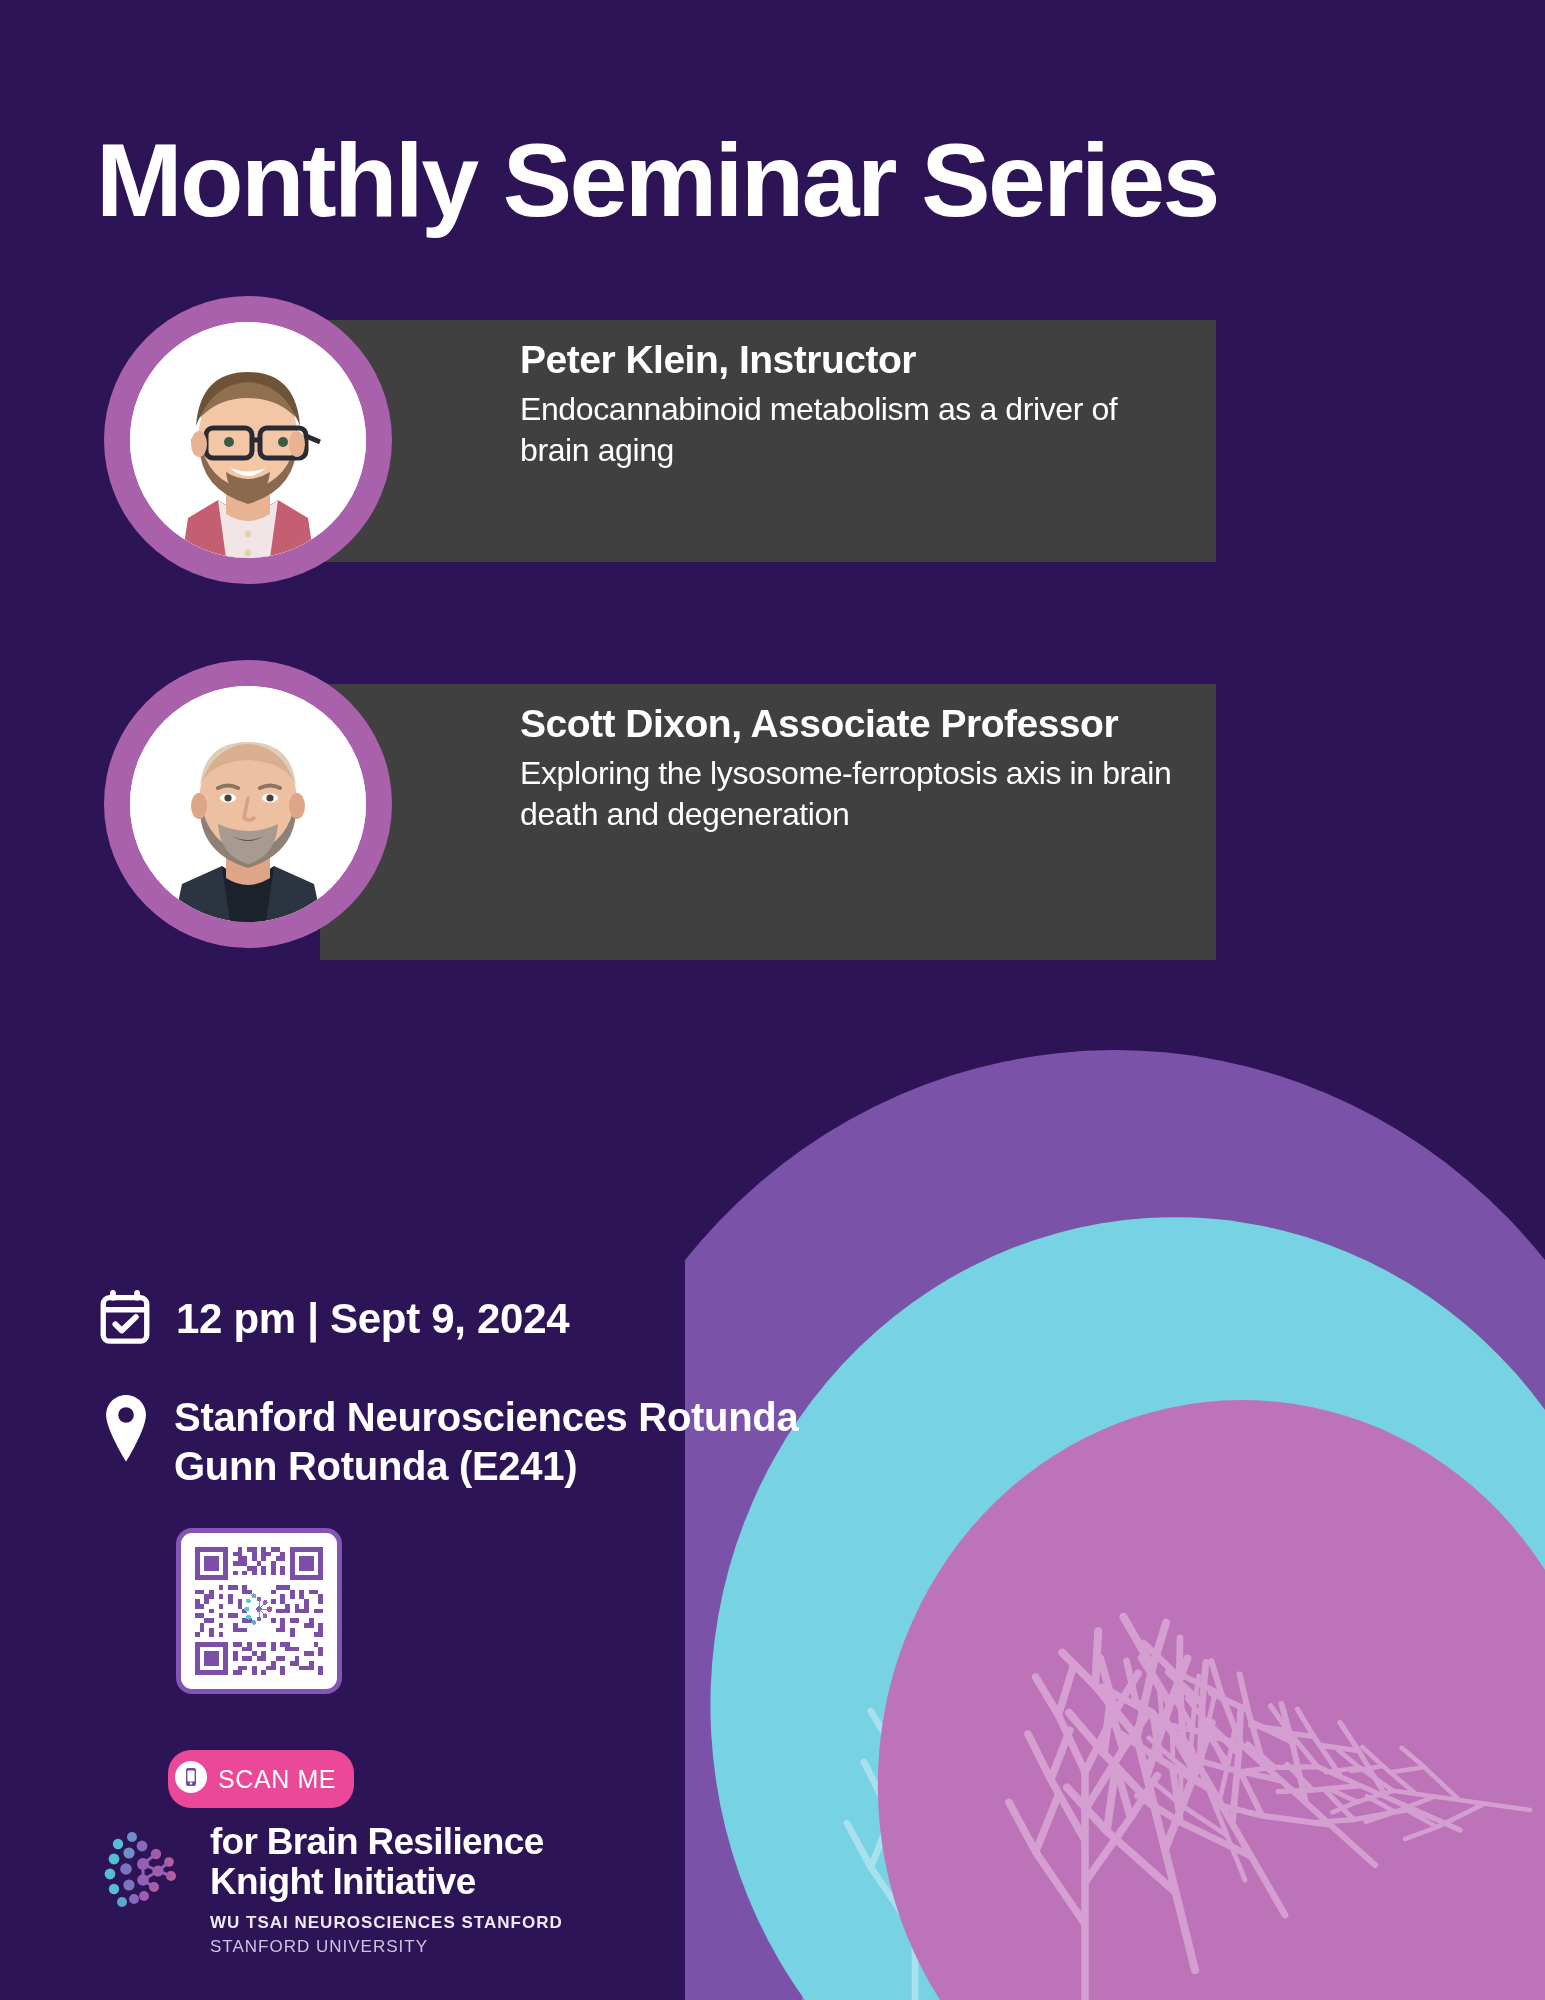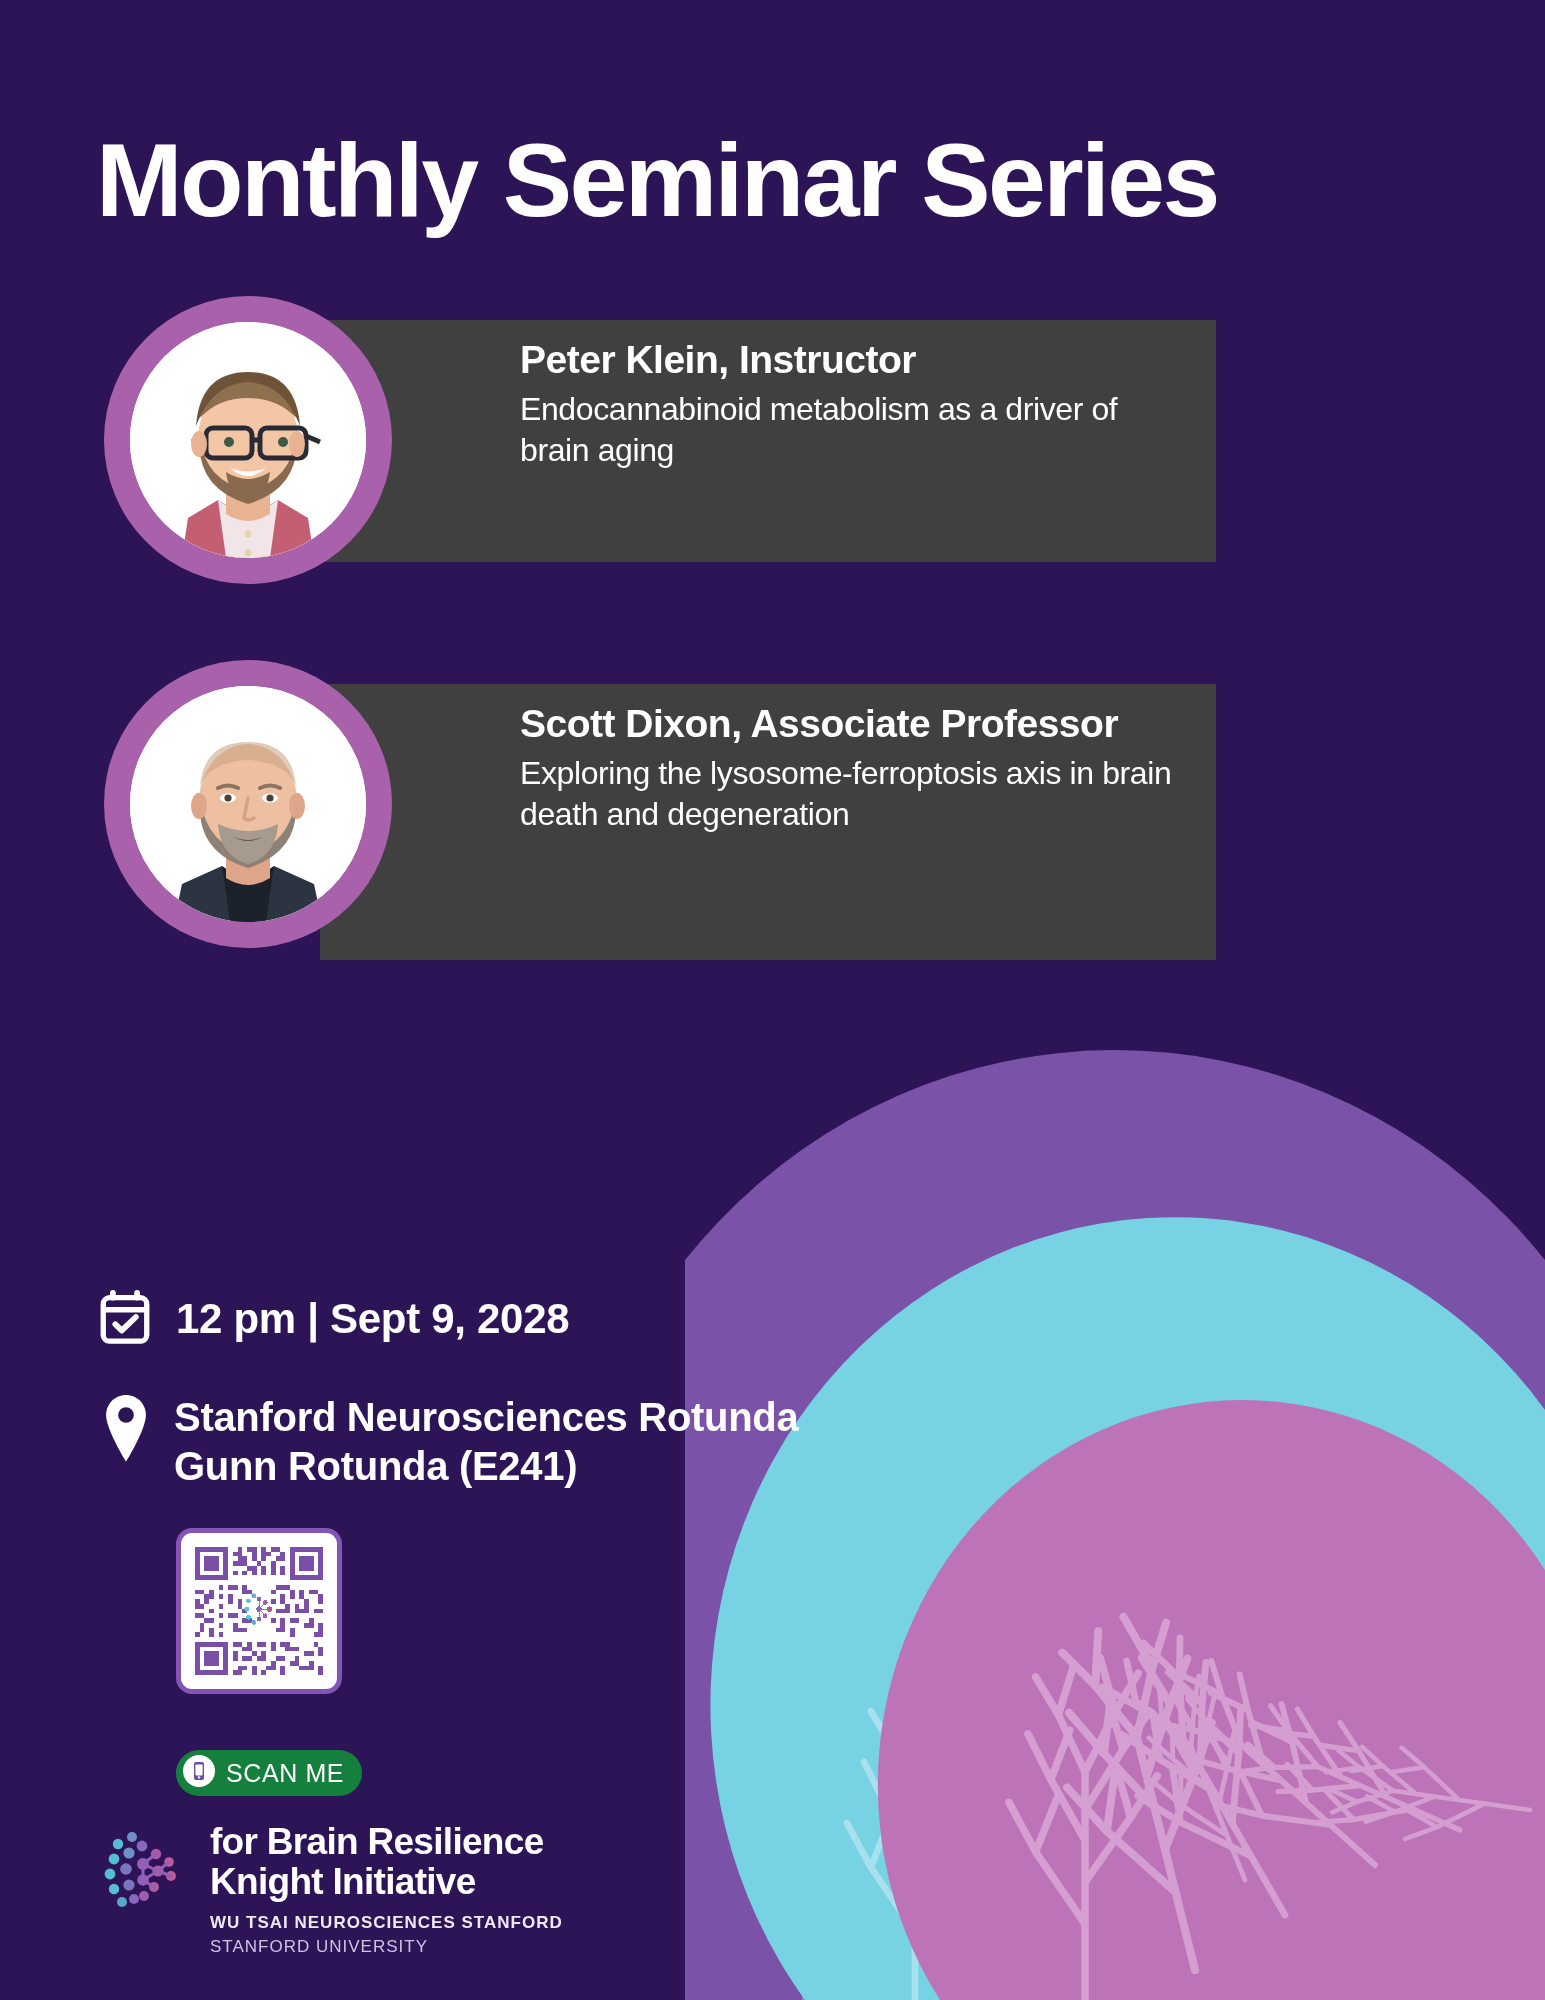--- a/index.html
+++ b/index.html
@@ -66,22 +66,22 @@
 
   
   .qr-card{
     position:absolute;left:176px;top:1528px;
     width:166px;height:166px;border-radius:16px;
     background:#ffffff;border:5px solid #8356b5;
     box-sizing:border-box;padding:9px;
   }
   .qr-card svg{display:block;width:100%;height:100%;}
   .scan{
-    position:absolute;left:176px;top:1750px;
-    height:46px;border-radius:23px;background:#15803d;
+    position:absolute;left:168px;top:1750px;
+    height:58px;border-radius:23px;background:#ec4899;
     display:flex;align-items:center;gap:11px;padding:0 18px 0 7px;
   }
   .scan .label{
     color:#ffffff;font-size:25px;font-weight:400;letter-spacing:0.6px;
   }
 
   
   .brand{position:absolute;left:96px;top:1820px;display:flex;align-items:flex-start;gap:18px;}
   .brand-mark{flex:0 0 auto;margin-top:4px;}
   .brand-words{padding-top:2px;}
@@ -253,21 +253,21 @@
 
   <div class="detail" id="when">
     <span class="ico">
       <svg width="58" height="58" viewBox="0 0 24 24" aria-hidden="true">
         <path d="M7 2v2M17 2v2" stroke="#ffffff" stroke-width="2.4" stroke-linecap="round"></path>
         <rect x="3" y="4" width="18" height="18" rx="2.6" fill="none" stroke="#ffffff" stroke-width="2.2"></rect>
         <path d="M3 9h18" stroke="#ffffff" stroke-width="2.2"></path>
         <path d="M8 15l2.6 2.6L16.5 12" fill="none" stroke="#ffffff" stroke-width="2.4" stroke-linecap="round" stroke-linejoin="round"></path>
       </svg>
     </span>
-    <span class="txt">12 pm | Sept 9, 2028</span>
+    <span class="txt">12 pm | Sept 9, 2024</span>
   </div>
 
   <div class="detail" id="where">
     <span class="ico">
       <svg width="52" height="72" viewBox="0 0 24 34" aria-hidden="true">
         <path d="M12 1C6.8 1 2.6 5.2 2.6 10.4c0 7 9.4 22 9.4 22s9.4-15 9.4-22C21.4 5.2 17.2 1 12 1z" fill="#ffffff"></path>
         <circle cx="12" cy="10.4" r="3.7" fill="#2d1456"></circle>
       </svg>
     </span>
     <span class="txt">

